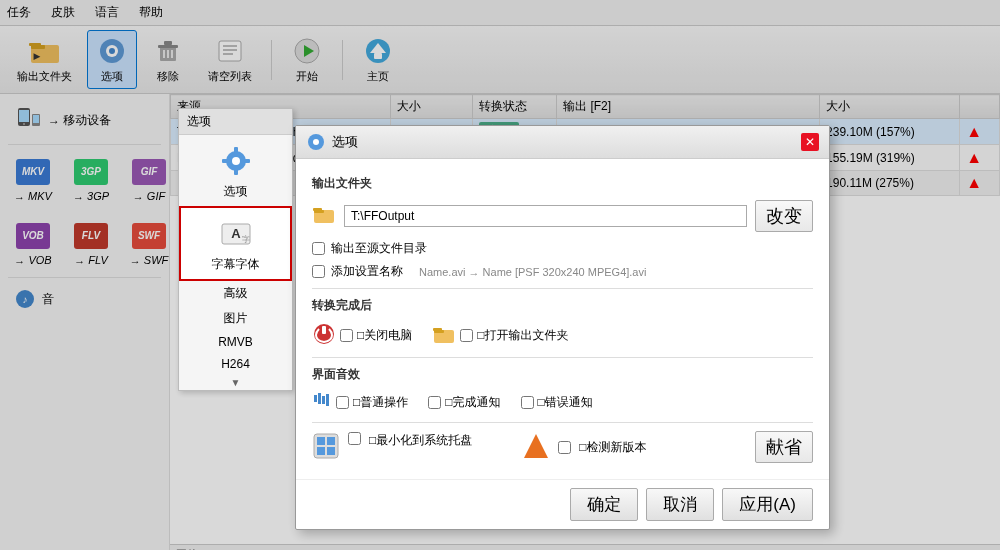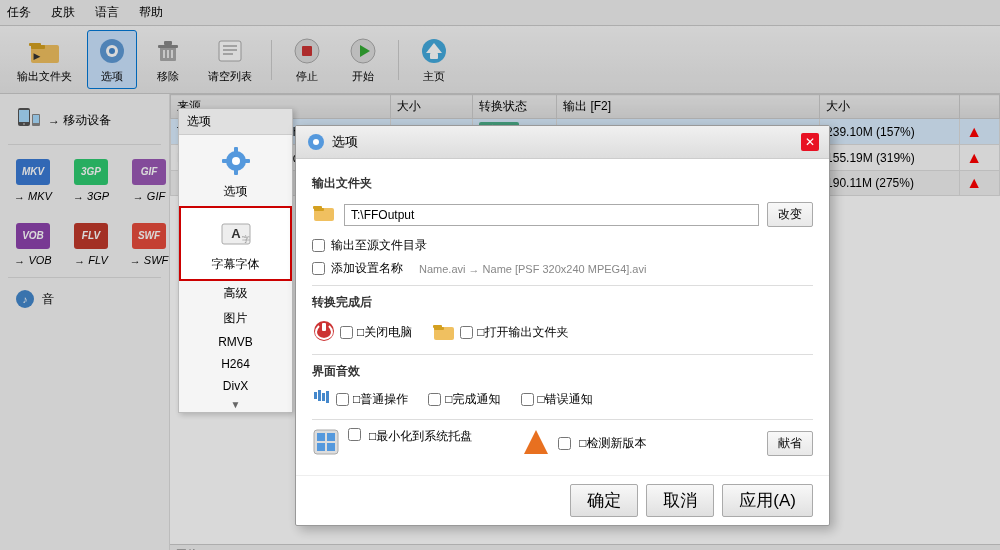--- a/index.html
+++ b/index.html
@@ -53,21 +53,21 @@
     
     .main-dialog { position: absolute; left: 295px; top: 125px; width: 535px; background: white; border: 1px solid #999; z-index: 20; box-shadow: 4px 4px 12px rgba(0,0,0,0.25); border-radius: 2px; }
     .dialog-titlebar { background: linear-gradient(to bottom, #f0f0f0, #ddd); padding: 6px 10px; display: flex; align-items: center; justify-content: space-between; border-bottom: 1px solid #ccc; }
     .dialog-title { font-size: 13px; display: flex; align-items: center; gap: 6px; }
     .dialog-close { width: 18px; height: 18px; background: #e81123; color: white; border: none; cursor: pointer; font-size: 12px; display: flex; align-items: center; justify-content: center; border-radius: 2px; }
     .dialog-body { padding: 12px 16px; }
     .section-label { font-size: 12px; color: #333; font-weight: bold; margin-bottom: 8px; margin-top: 4px; }
     .output-folder-row { display: flex; align-items: center; gap: 8px; margin-bottom: 8px; }
     .folder-icon-sm { font-size: 18px; }
     .path-input { flex: 1; border: 1px solid #aaa; padding: 3px 6px; font-size: 12px; background: white; }
-    .change-btn { padding: 3px 10px; border: 1px solid #aaa; background: linear-gradient(to bottom, #f8f8f8, #e8e8e8); cursor: pointer; font-size: 12px; border-radius: 2px; }
+    .change-btn { padding: 3px 10px; border: 1px solid #aaa; background: linear-gradient(to bottom, #f8f8f8, #e8e8e8); cursor: pointer; font-size: 18px; border-radius: 2px; }
     .checkbox-row { display: flex; align-items: center; gap: 6px; margin-bottom: 6px; font-size: 12px; }
     .checkbox-row input[type=checkbox] { margin: 0; }
     .name-example { color: #888; font-size: 11px; margin-left: 10px; }
     .divider-line { border: none; border-top: 1px solid #ddd; margin: 8px 0; }
     .section-row { display: flex; gap: 20px; flex-wrap: wrap; align-items: center; margin-bottom: 4px; }
     .action-checkbox-row { display: flex; align-items: center; gap: 4px; font-size: 12px; }
     .dialog-footer { display: flex; justify-content: flex-end; align-items: center; gap: 8px; padding: 8px 16px; border-top: 1px solid #eee; }
     .footer-btn { padding: 4px 16px; border: 1px solid #aaa; background: linear-gradient(to bottom, #f8f8f8, #e0e0e0); cursor: pointer; font-size: 17px; border-radius: 2px; min-width: 52px; }
   </style>
 </head>
@@ -122,29 +122,20 @@
       <svg width="32" height="32" viewBox="0 0 32 32">
           <rect x="5" y="6" width="22" height="20" rx="2" fill="#fff" stroke="#aaa"></rect>
           <line x1="9" y1="11" x2="23" y2="11" stroke="#aaa" stroke-width="1.5"></line>
           <line x1="9" y1="15" x2="23" y2="15" stroke="#aaa" stroke-width="1.5"></line>
           <line x1="9" y1="19" x2="19" y2="19" stroke="#aaa" stroke-width="1.5"></line>
         </svg>
     </div>
     <span>请空列表</span>
   </div>
   <div class="toolbar-separator"></div>
-  <div class="toolbar-btn">
-    <div class="toolbar-icon">
-      <svg width="32" height="32" viewBox="0 0 32 32">
-          <circle cx="16" cy="16" r="12" fill="#ddd" stroke="#aaa"></circle>
-          <rect x="11" y="11" width="10" height="10" rx="1" fill="#cc3333"></rect>
-        </svg>
-    </div>
-    <span>停止</span>
-  </div>
   <div class="toolbar-btn">
     <div class="toolbar-icon">
       <svg width="32" height="32" viewBox="0 0 32 32">
           <circle cx="16" cy="16" r="12" fill="#ddd" stroke="#aaa"></circle>
           <polygon points="13,10 13,22 23,16" fill="#33aa33"></polygon>
         </svg>
     </div>
     <span>开始</span>
   </div>
   <div class="toolbar-separator"></div>
@@ -344,23 +335,20 @@
   </div>
   <div class="options-side-btn">
     <span>图片</span>
   </div>
   <div class="options-side-btn">
     <span>RMVB</span>
   </div>
   <div class="options-side-btn">
     <span>H264</span>
   </div>
-  <div class="options-side-btn">
-    <span>DivX</span>
-  </div>
   <div class="scroll-arrow">▼</div>
 </div>
 
 <div class="main-dialog">
   <div class="dialog-titlebar">
     <div class="dialog-title">
       <svg width="20" height="20" viewBox="0 0 20 20">
         <circle cx="10" cy="10" r="8" fill="#5599dd"></circle>
         <circle cx="10" cy="10" r="3" fill="white"></circle>
       </svg>

